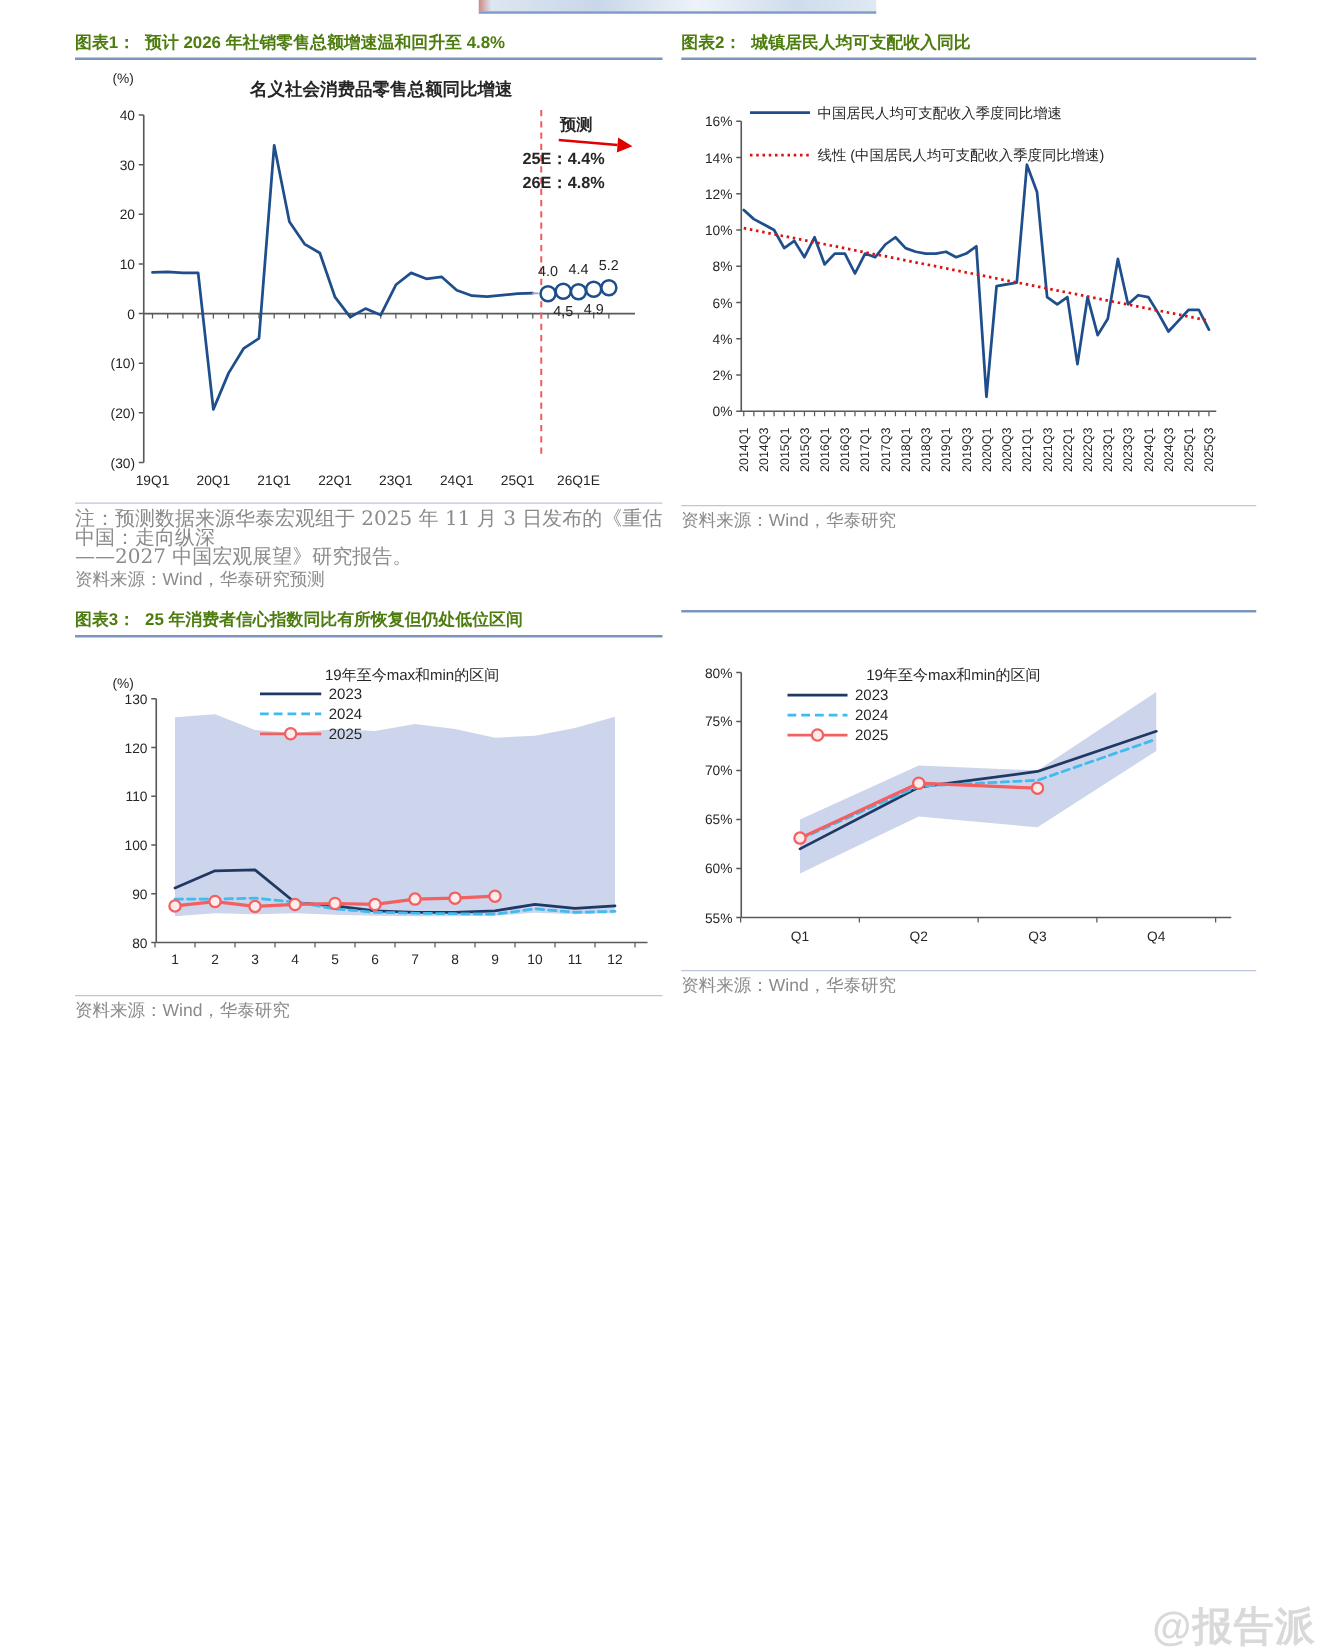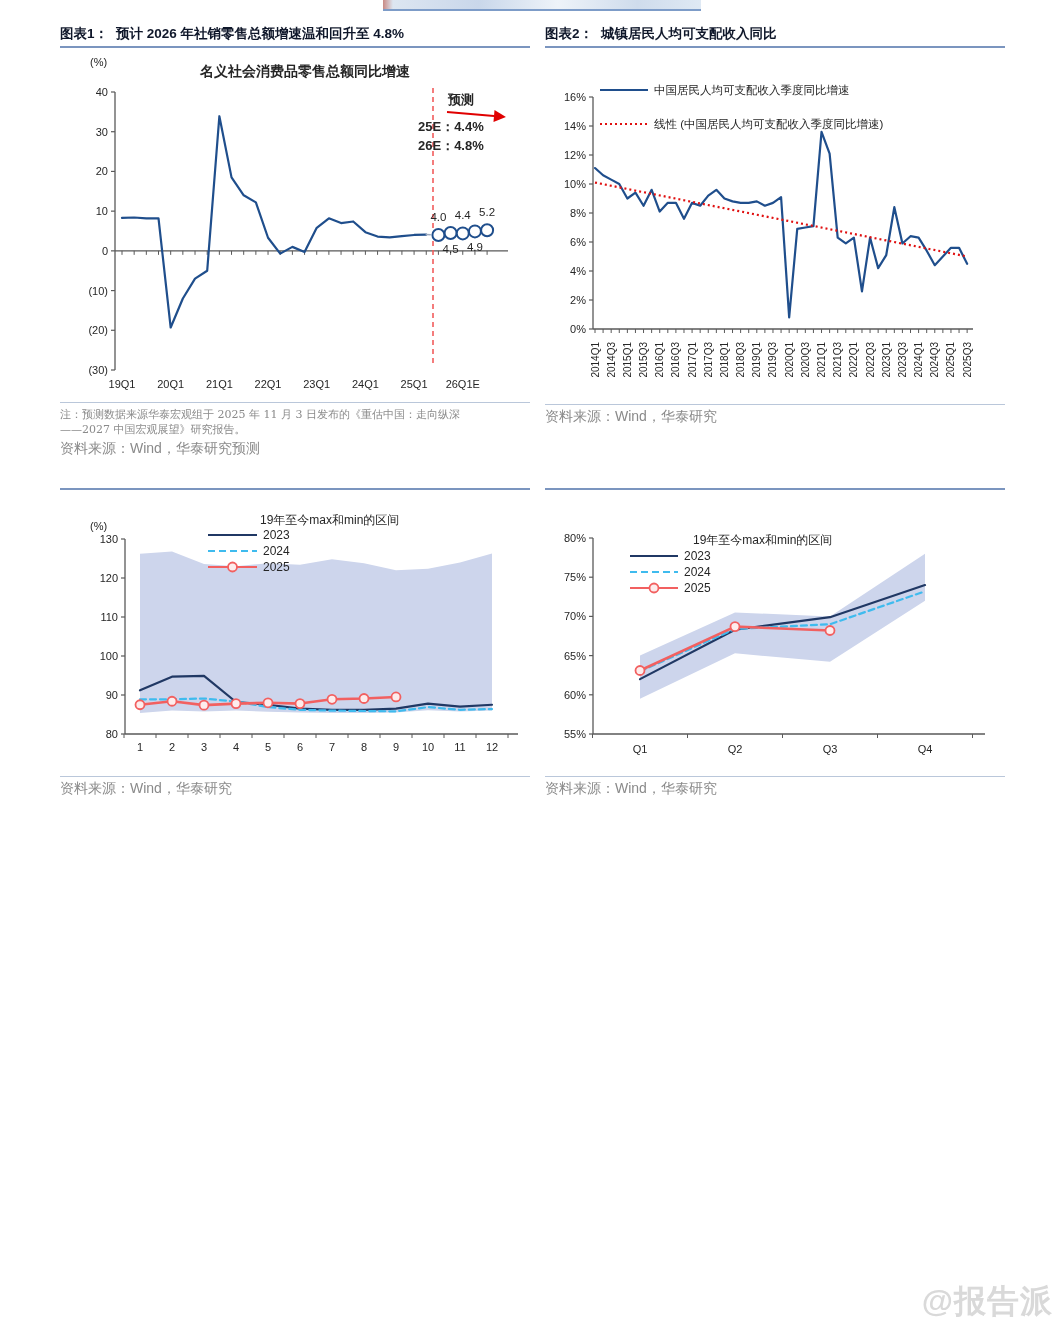--- a/index.html
+++ b/index.html
@@ -2,26 +2,26 @@
 <html><head>
 <meta charset="utf-8">
 <style>
   html,body{margin:0;padding:0;background:#ffffff;}
   body{position:relative;width:1061px;height:1320px;overflow:hidden;
        font-family:"Liberation Sans","DejaVu Sans",sans-serif;color:#262626;}
   .banner{position:absolute;left:383px;top:0;width:318px;height:9px;
           background:linear-gradient(90deg,#c98a84 0px,#dde6f1 10px,#c9d7ea 30%,#eef3f9 55%,#cfdcec 80%,#dfe9f4 100%);
           border-bottom:2px solid #7d9cc8;}
   .fig{position:absolute;}
-  .fig-title{font-size:13.5px;font-weight:bold;color:#0f172a;line-height:20px;height:20px;white-space:nowrap;}
+  .fig-title{font-size:13.5px;font-weight:bold;color:#4d7c0f;line-height:20px;height:20px;white-space:nowrap;}
   .fig-label{margin-right:8px;}
   .fig-rule{border-bottom:2px solid #7b95bf;margin-top:2px;}
   .fig-svg{display:block;margin-top:2px;}
   .src-rule{border-top:1px solid #bac7da;margin-top:4px;}
-  .fig-note{font-size:11px;color:#8a8a8a;margin-top:4px;line-height:15px;
+  .fig-note{font-size:16px;color:#8a8a8a;margin-top:4px;line-height:15px;
             font-family:"DejaVu Serif","Liberation Serif",serif;}
   .fig-src{font-size:14px;color:#8a8a8a;margin-top:4px;line-height:15px;
            font-family:Liberation Sans, sans-serif;}
   .watermark{position:absolute;right:8px;top:1280px;font-size:32px;font-weight:bold;
              color:#d9d9d9;letter-spacing:1px;}
   svg text{font-family:"Liberation Sans","DejaVu Sans",sans-serif;fill:#262626;}
 </style>
 </head>
 <body>
 
@@ -221,20 +221,23 @@
       <line x1="55" y1="40" x2="103" y2="40" stroke="#1f4e8c" stroke-width="2.2" stroke-dasharray="none"></line>
       <text x="109" y="44" text-anchor="start" font-size="11.5" fill="#262626" font-weight="normal">中国居民人均可支配收入季度同比增速</text>
       <line x1="55" y1="74" x2="103" y2="74" stroke="#e01010" stroke-width="2.2" stroke-dasharray="2,3"></line>
       <text x="109" y="78" text-anchor="start" font-size="11.5" fill="#262626" font-weight="normal">线性 (中国居民人均可支配收入季度同比增速)</text>
     </svg>
   <div class="src-rule"></div>
   <div class="fig-src">资料来源：Wind，华泰研究</div>
 </section>
 
 <section class="fig" style="left:60px;top:486px;width:470px;">
+  <div class="fig-title">
+    <span class="fig-label">图表3：</span><span class="fig-heading">25 年消费者信心指数同比有所恢复但仍处低位区间</span>
+  </div>
   <div class="fig-rule"></div>
   <svg class="fig-svg" width="470" height="280">
       <path d="M80,61.819999999999986L112,59.48000000000001L144,71.96000000000002L176,74.3L208,71.18L240,72.73999999999998L272,67.28000000000002L304,71.18L336,78.2L368,76.63999999999997L400,70.4L432,61.430000000000014L432,218.6L400,219.38L368,218.21000000000004L336,220.55L304,220.93999999999997L272,220.93999999999997L240,220.55L208,219.77L176,218.6L144,219.38L112,218.6L80,220.93999999999997Z" fill="#cdd5ec" stroke="none"></path>
       <line x1="65" y1="47" x2="65" y2="242" stroke="#595959" stroke-width="1.3"></line>
       <line x1="61" y1="47" x2="65" y2="47" stroke="#595959" stroke-width="1.2"></line>
       <text x="58" y="51" text-anchor="end" font-size="11" fill="#262626" font-weight="normal">130</text>
       <line x1="61" y1="86" x2="65" y2="86" stroke="#595959" stroke-width="1.2"></line>
       <text x="58" y="90" text-anchor="end" font-size="11" fill="#262626" font-weight="normal">120</text>
       <line x1="61" y1="125" x2="65" y2="125" stroke="#595959" stroke-width="1.2"></line>
       <text x="58" y="129" text-anchor="end" font-size="11" fill="#262626" font-weight="normal">110</text>

